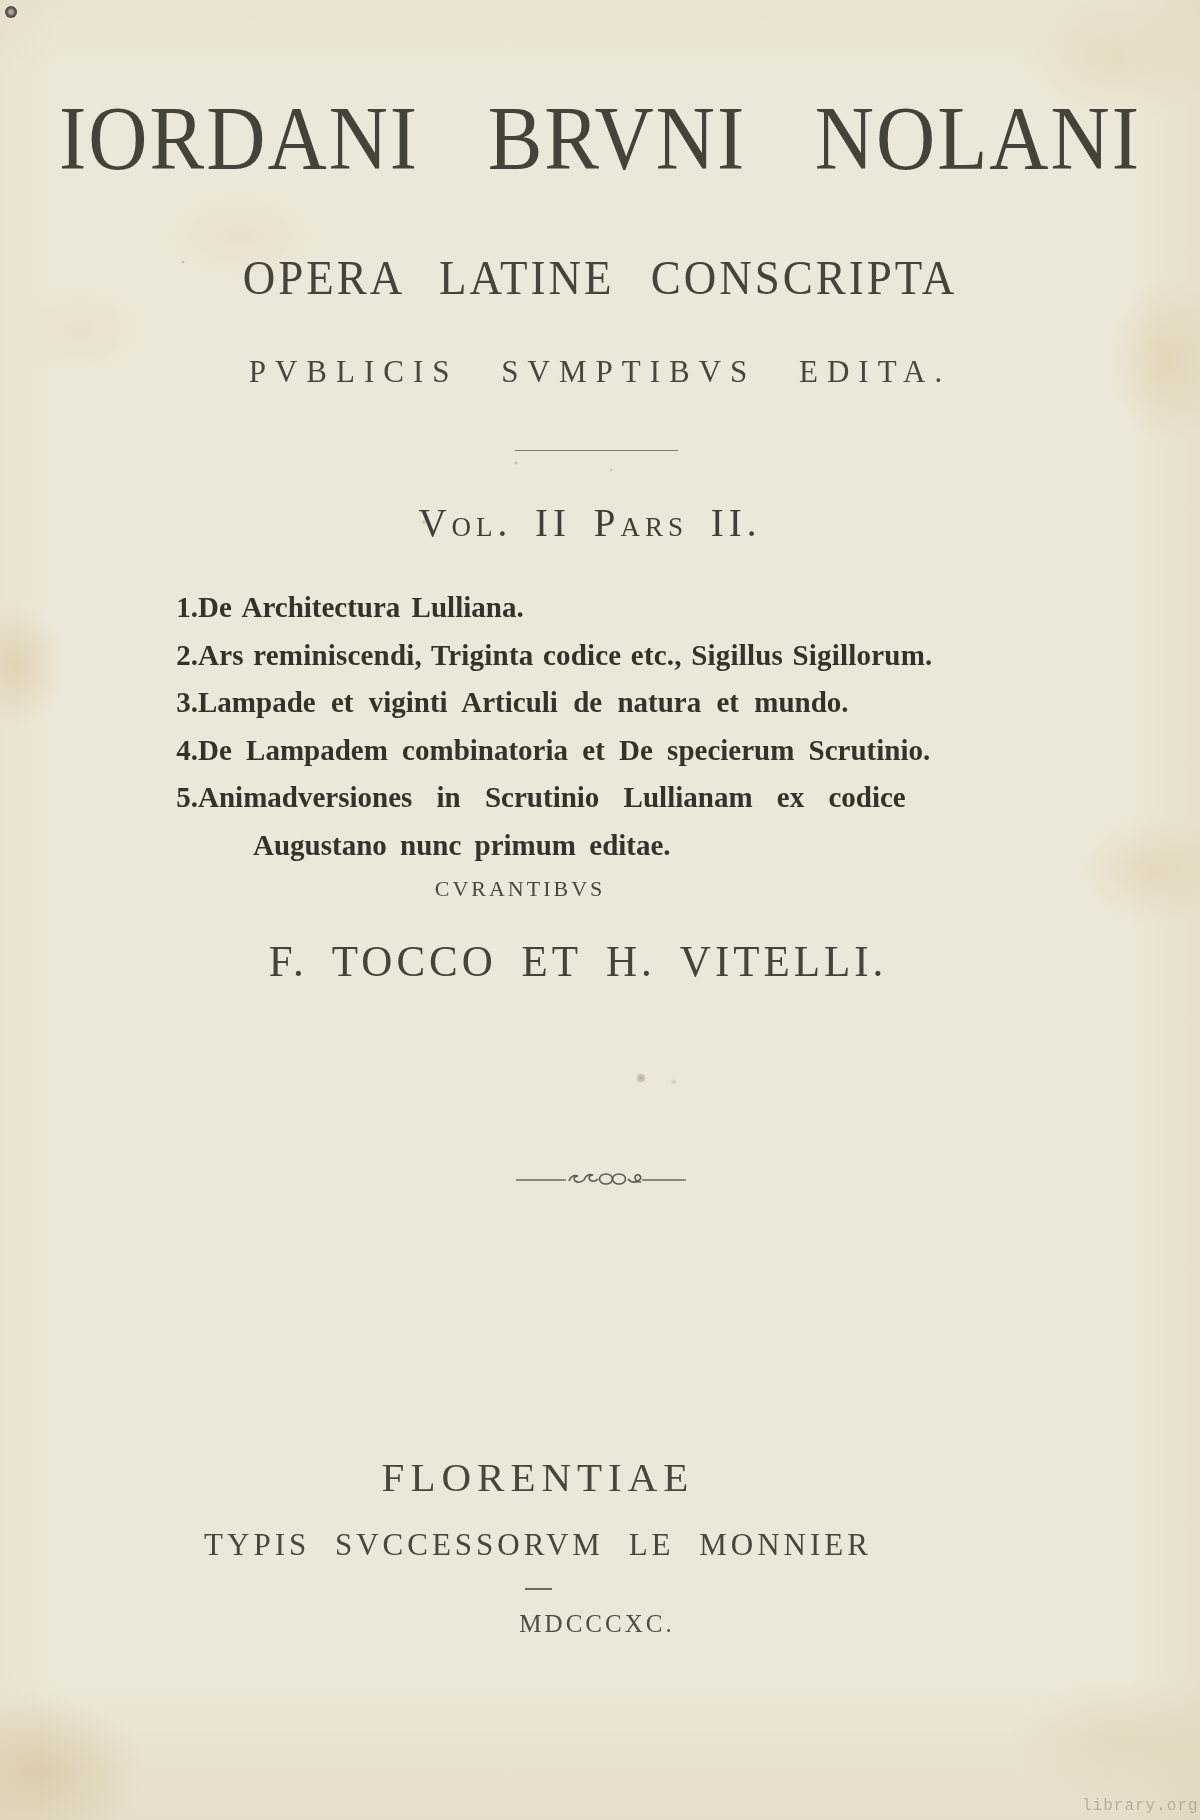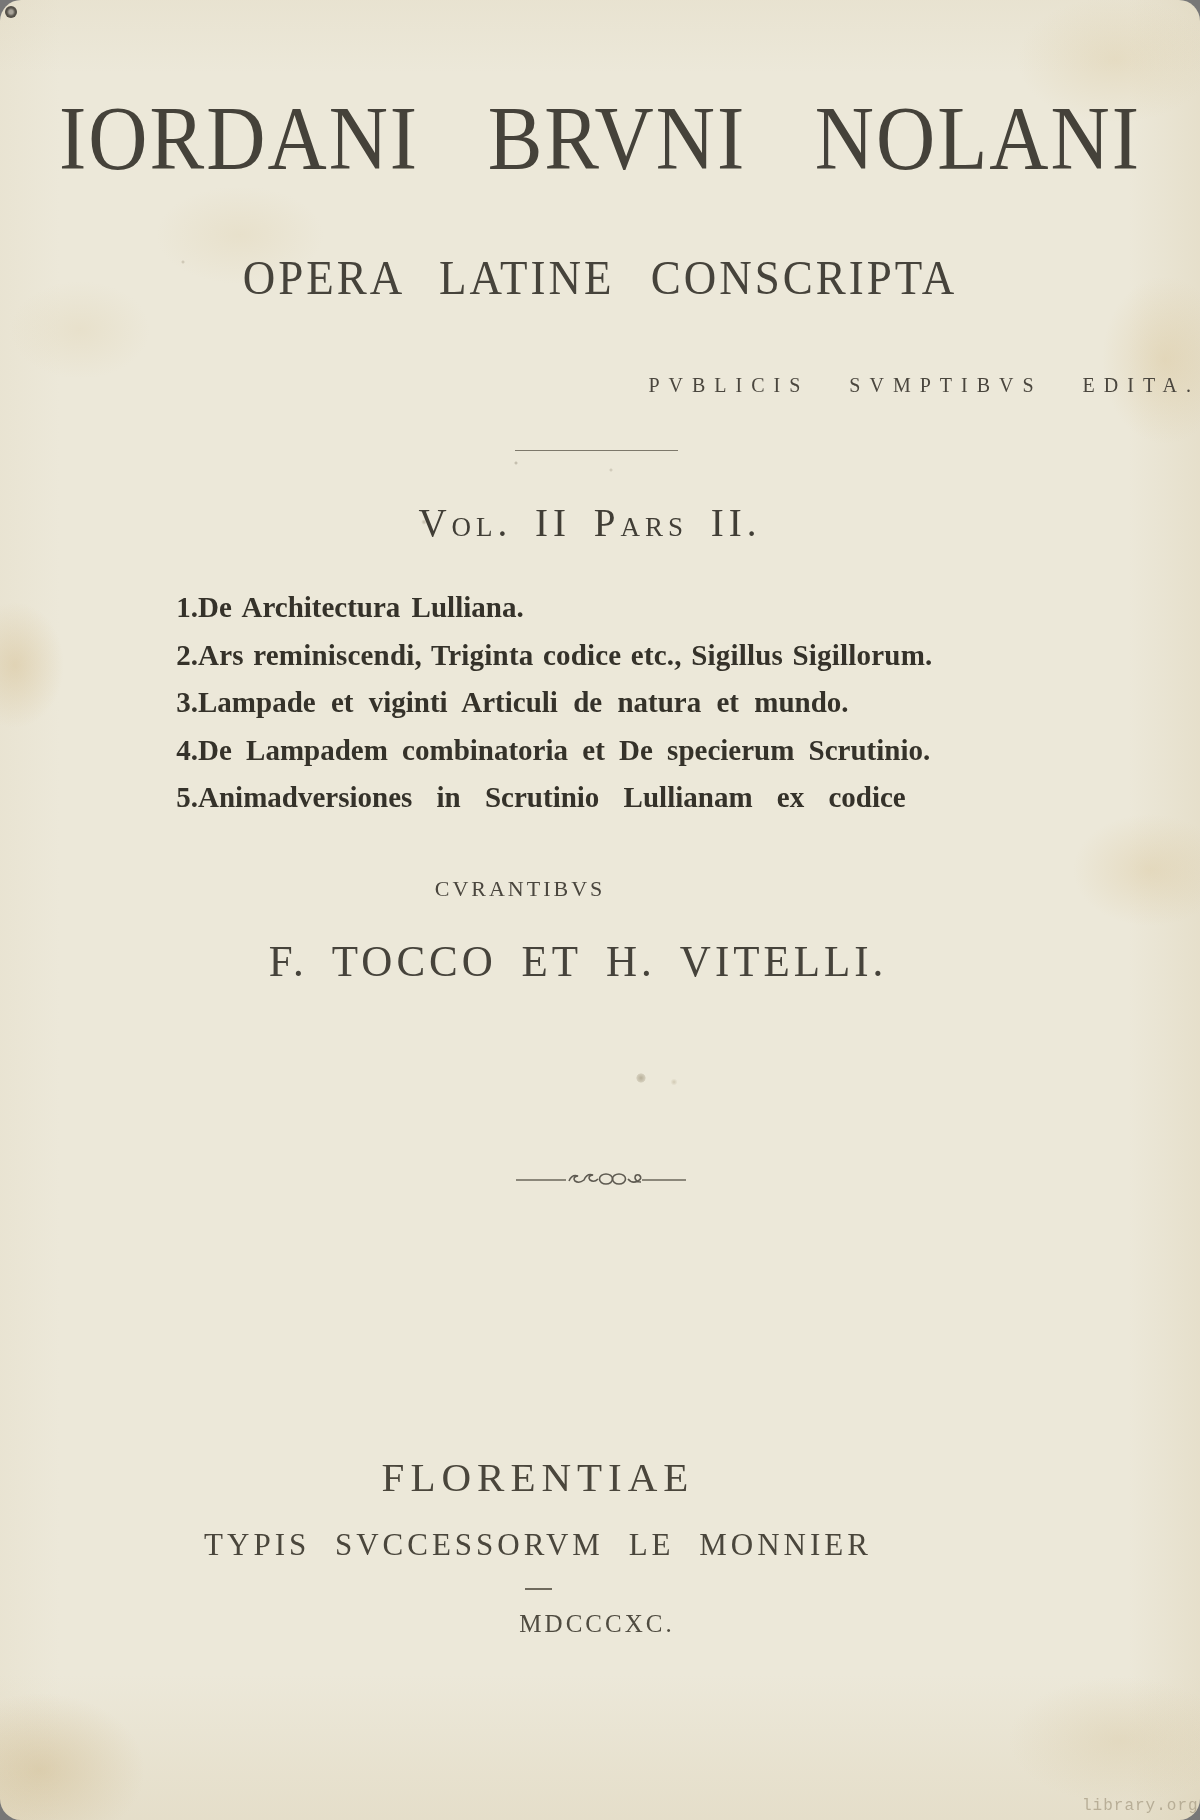--- a/index.html
+++ b/index.html
@@ -27,46 +27,44 @@
       radial-gradient(ellipse 110px 80px at 1150px 870px, rgba(214,190,140,0.32), transparent 70%),
       radial-gradient(ellipse 150px 110px at 40px 1770px, rgba(205,182,135,0.45), transparent 70%),
       radial-gradient(ellipse 160px 90px at 1120px 1740px, rgba(210,190,145,0.28), transparent 70%),
       radial-gradient(ellipse 120px 70px at 240px 235px, rgba(216,198,155,0.22), transparent 70%),
       radial-gradient(ellipse 100px 70px at 80px 330px, rgba(216,198,155,0.22), transparent 70%),
       
       linear-gradient(to left, rgba(205,188,148,0.20), transparent 6%),
       linear-gradient(to bottom, rgba(205,188,148,0.12), transparent 4%),
       linear-gradient(to top, rgba(200,182,140,0.20), transparent 8%),
       linear-gradient(to right, rgba(210,195,160,0.12), transparent 5%);
-    border-radius: 21px;
   }
   .abs{position:absolute;left:0;width:100%;text-align:center;white-space:nowrap;}
   .main-title{
     top:92px;
     font-size:82px;
     letter-spacing:2px;
     word-spacing:46px;
     color:#45423a;
     transform:scaleY(1.12);
   }
   .work-title{
     top:252px;
     font-size:45px;
     letter-spacing:3px;
     word-spacing:22px;
     color:#46433b;
     transform:scaleY(1.08);
   }
   .edition-line{
-    top:374px;
-    font-size:20px;
+    top:354px;
+    font-size:31px;
     letter-spacing:9px;
     word-spacing:26px;
     color:#4a463e;
-    text-align:right;
   }
   .rule-1{
     position:absolute;top:450px;left:515px;width:163px;height:0;
     border-top:1.5px solid #7d786b;
   }
   .volume-line{
     top:500px;
     font-size:39px;
     font-variant:small-caps;
     letter-spacing:5px;
@@ -171,20 +169,21 @@
       <span class="toc-text">Lampade et viginti Articuli de natura et mundo.</span>
     </div>
     <div class="toc-row">
       <span class="toc-num">4.</span>
       <span class="toc-text">De Lampadem combinatoria et De specierum Scrutinio.</span>
     </div>
     <div class="toc-row">
       <span class="toc-num">5.</span>
       <span class="toc-text">Animadversiones in Scrutinio Lullianam ex codice</span>
     </div>
+    <div class="toc-cont">Augustano nunc primum editae.</div>
   </div>
 
   <div class="abs curantibus">CVRANTIBVS</div>
 
   <div class="abs editors">F. TOCCO ET H. VITELLI.</div>
 
   <div class="ornament">
     <svg width="170" height="20" viewBox="0 0 170 20" fill="none">
       <line x1="0" y1="10" x2="50" y2="10" stroke="#6b675a" stroke-width="1.4"></line>
       <path d="M53,11 q3,-7 9,-5 q-6,1 -3,5 q4,3 9,-1 q3,-7 9,-5 q-6,1 -3,5 q4,3 8,-1" stroke="#5d5950" stroke-width="1.6" fill="none"></path>

